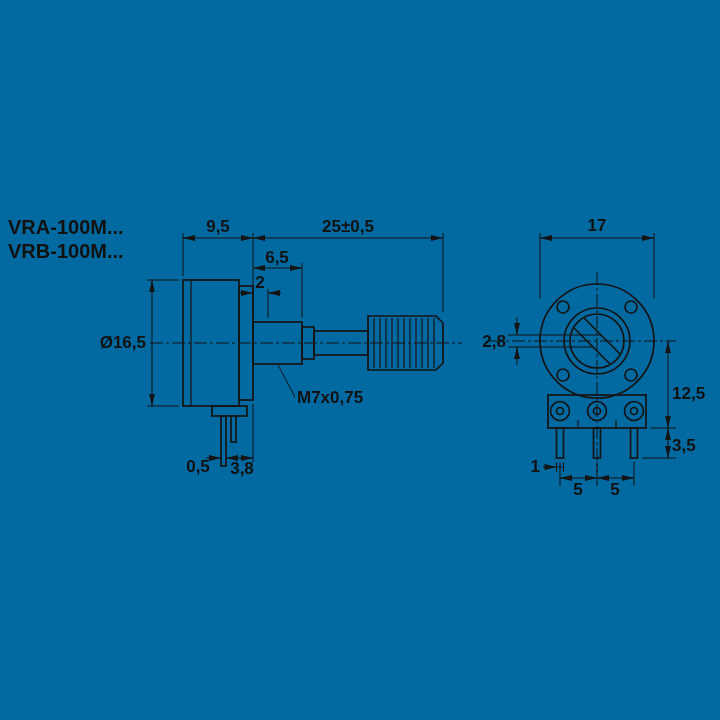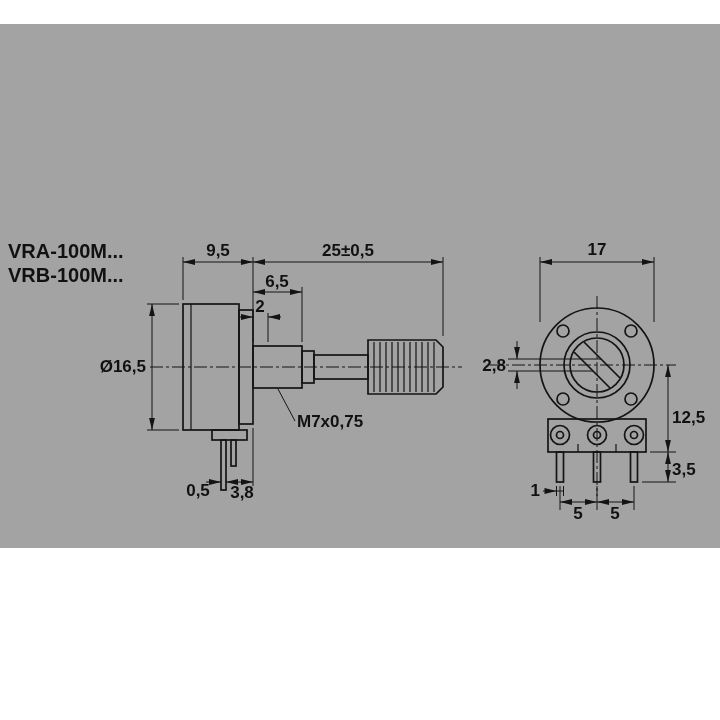--- a/index.html
+++ b/index.html
@@ -1,16 +1,16 @@
 <!DOCTYPE html>
 <html><head>
 <meta charset="utf-8">
 <style>
   html,body{margin:0;padding:0;background:#fff;}
-  .canvas{position:relative;width:720px;height:524px;background:#a3a3a3;overflow:hidden;margin-top:24px;}
+  .canvas{position:relative;width:720px;height:720px;background:#0369a1;overflow:hidden;}
   svg{position:absolute;left:0;top:0;}
   .ol{stroke:#141414;stroke-width:1.7;fill:none;stroke-linejoin:miter;stroke-linecap:butt;}
   .thin{stroke:#141414;stroke-width:1.2;fill:none;}
   .dl{stroke:#141414;stroke-width:1;fill:none;}
   .cl{stroke:#141414;stroke-width:1;fill:none;stroke-dasharray:13 3 3 3;}
   text{fill:#111;font-family:"Liberation Sans",sans-serif;font-weight:bold;}
   .dim{font-size:17px;}
   .ttl{font-size:20px;}
 </style>
 </head>

